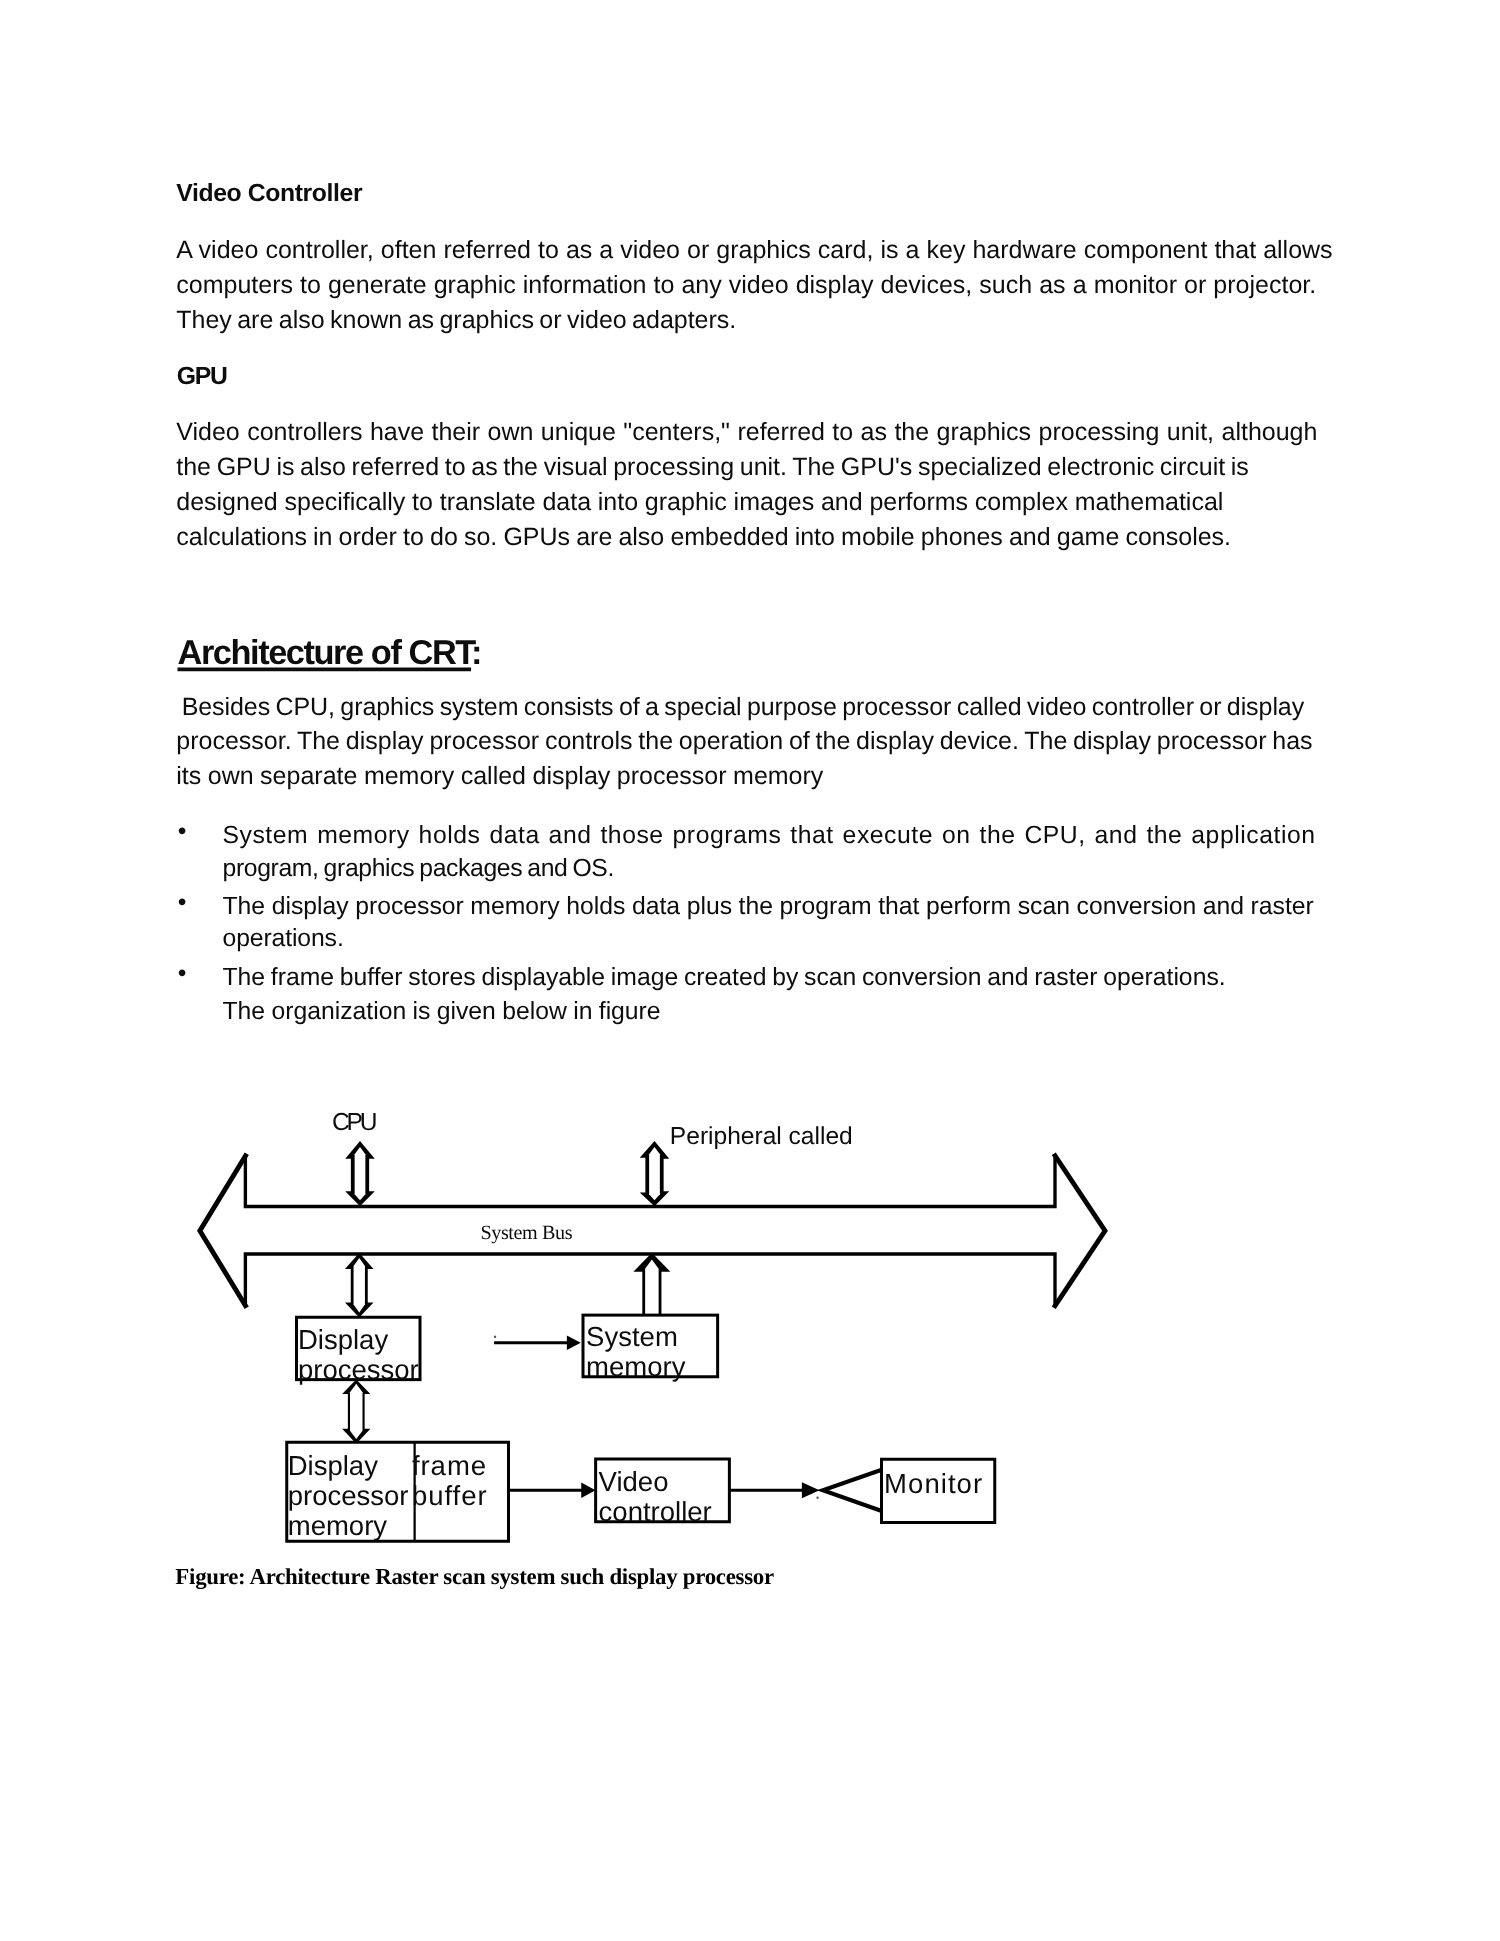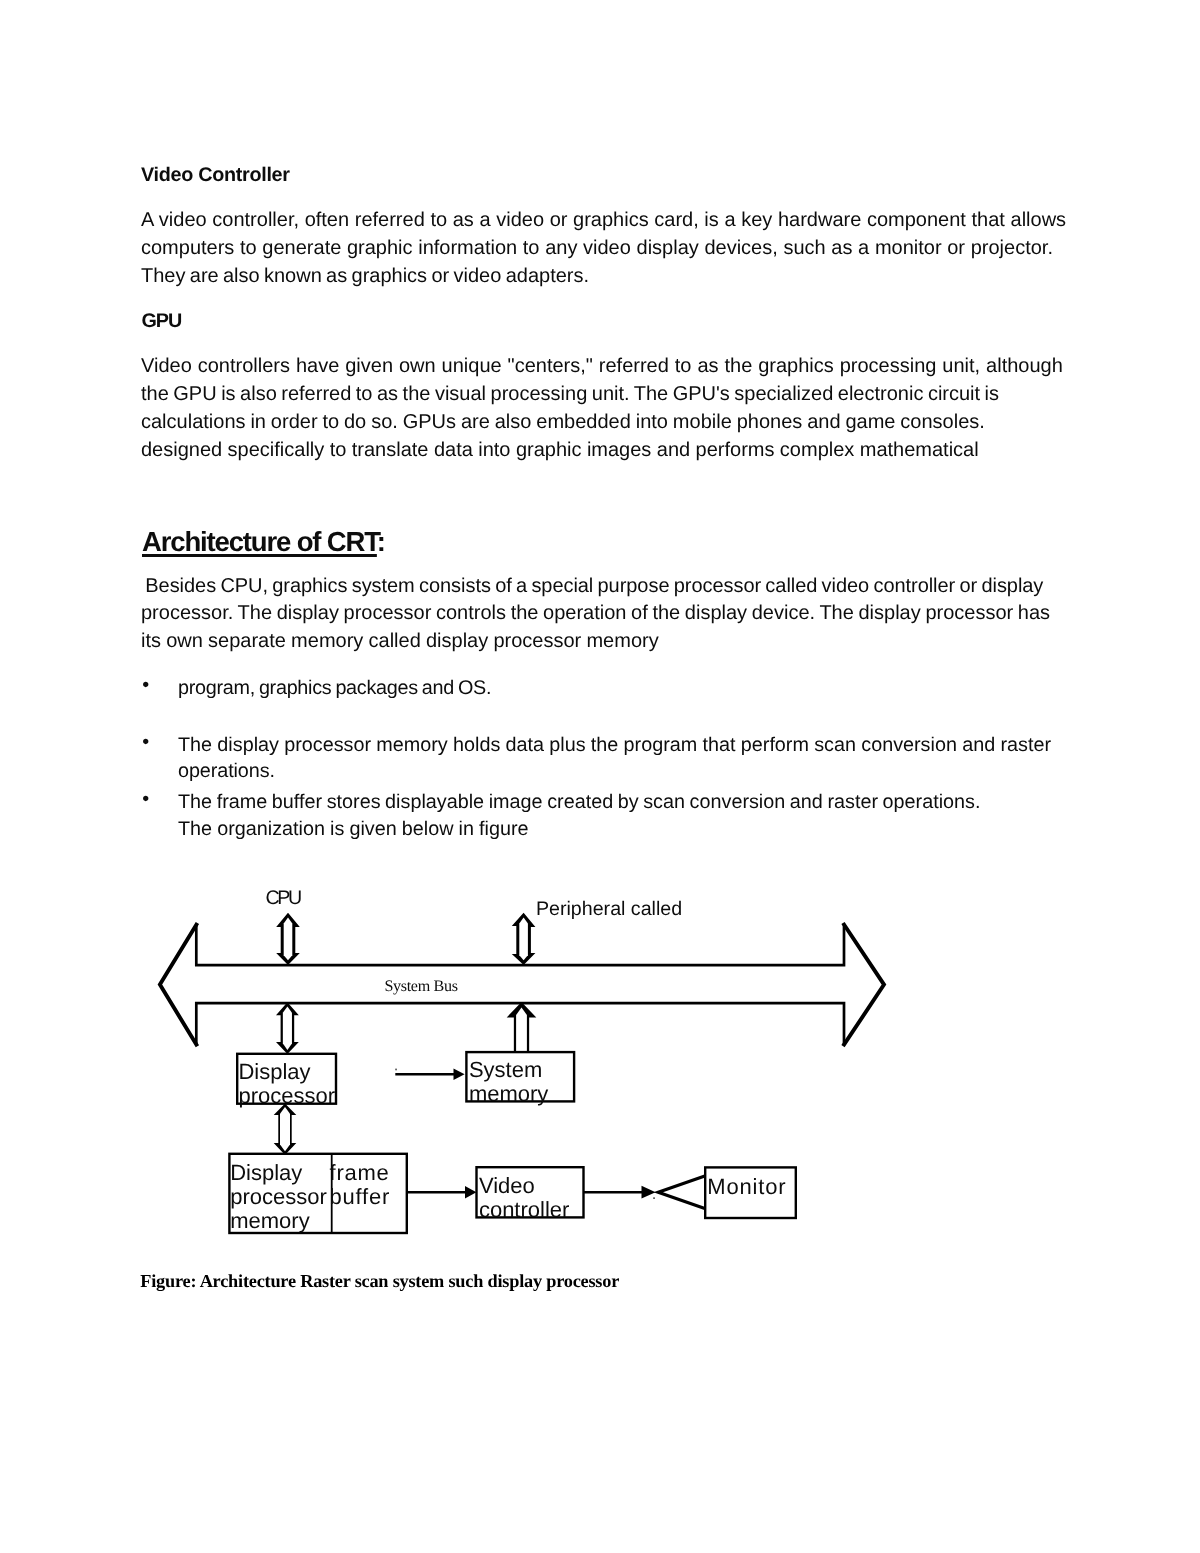--- a/index.html
+++ b/index.html
@@ -2,21 +2,21 @@
 <html><head>
 <meta charset="utf-8">
 <title>doc</title>
 <style>
   html,body{margin:0;padding:0;background:#ffffff;}
   body{width:1200px;height:1553px;position:relative;overflow:hidden;
        font-family:"Liberation Sans",sans-serif;color:#000;
        -webkit-font-smoothing:antialiased;text-rendering:geometricPrecision;
        }
   .page{position:absolute;left:0;top:0;width:1200px;height:1553px;filter:grayscale(1);}
-  .para,.h-bold,.crt-title,.bullet-row,.fig-caption{position:absolute;color:#0d0d0d;margin-top:20px;}
+  .para,.h-bold,.crt-title,.bullet-row,.fig-caption{position:absolute;color:#0d0d0d;}
   .para{font-size:20px;line-height:27.95px;text-align:left;}
   .h-bold{font-size:19.8px;line-height:27.95px;font-weight:bold;white-space:nowrap;}
   .crt-title{font-size:27.5px;line-height:30px;font-weight:bold;white-space:nowrap;letter-spacing:-1.15px;}
   .crt-title .u{text-decoration:underline;text-underline-offset:3px;text-decoration-thickness:2.6px;}
   .bullet-row{font-size:19.8px;line-height:26.5px;left:141px;width:915px;}
   .bullet-mark{position:absolute;left:1.2px;top:-3px;font-size:19.8px;}
   .bullet-text{display:block;margin-left:37px;}
   .ln{display:block;white-space:pre;}
   .fig-caption{font-family:"Liberation Serif",serif;font-size:18.3px;font-weight:bold;white-space:nowrap;color:#000;letter-spacing:-0.22px;}
   .figure{position:absolute;left:0;top:0;width:1200px;height:1553px;}
@@ -37,40 +37,41 @@
 
   <div class="para" style="left:141px;top:187px;">
       <span class="ln" style="word-spacing: 0.07px;">A video controller, often referred to as a video or graphics card, is a key hardware component that allows</span>
       <span class="ln" style="word-spacing: 0.098px;">computers to generate graphic information to any video display devices, such as a monitor or projector.</span>
       <span class="ln" style="word-spacing: -1.2px; letter-spacing: -0.0088px;">They are also known as graphics or video adapters.</span>
     </div>
 
   <div class="h-bold" style="left:141.4px;top:288px;letter-spacing:-1.0px;">GPU</div>
 
   <div class="para" style="left:141px;top:333px;">
-      <span class="ln" style="word-spacing: 0.373px;">Video controllers have given own unique "centers," referred to as the graphics processing unit, although</span>
+      <span class="ln" style="word-spacing: 0.373px;">Video controllers have their own unique "centers," referred to as the graphics processing unit, although</span>
       <span class="ln" style="word-spacing: -1.055px;">the GPU is also referred to as the visual processing unit. The GPU's specialized electronic circuit is</span>
+      <span class="ln" style="word-spacing: -0.149px;">designed specifically to translate data into graphic images and performs complex mathematical</span>
       <span class="ln" style="word-spacing: -0.667px;">calculations in order to do so. GPUs are also embedded into mobile phones and game consoles.</span>
-      <span class="ln" style="word-spacing: -0.149px;">designed specifically to translate data into graphic images and performs complex mathematical</span>
     </div>
 
   <div class="crt-title" style="left:142px;top:507px;">
     <span class="u">Architecture of CRT</span><span>:</span>
   </div>
 
   <div class="para" style="left:141px;top:552.5px;">
       <span class="ln" style="word-spacing: -1.2px; letter-spacing: -0.0545px;"> Besides CPU, graphics system consists of a special purpose processor called video controller or display</span>
       <span class="ln" style="word-spacing: -0.922px;">processor. The display processor controls the operation of the display device. The display processor has</span>
       <span class="ln" style="word-spacing: -0.359px;">its own separate memory called display processor memory</span>
     </div>
 
   <div class="bullets">
     <div class="bullet-row" style="top:655px;">
       <span class="bullet-mark">•</span>
       <span class="bullet-text">
+          <span class="ln" style="word-spacing: 1.2px; letter-spacing: 0.4369px;">System memory holds data and those programs that execute on the CPU, and the application</span>
           <span class="ln" style="word-spacing: -1.2px; letter-spacing: -0.284px;">program, graphics packages and OS.</span>
         </span>
     </div>
     <div class="bullet-row" style="top:711.5px;">
       <span class="bullet-mark">•</span>
       <span class="bullet-text">
           <span class="ln" style="word-spacing: -0.235px;">The display processor memory holds data plus the program that perform scan conversion and raster</span>
           <span class="ln" style="letter-spacing: -0.0875px;">operations.</span>
         </span>
     </div>

